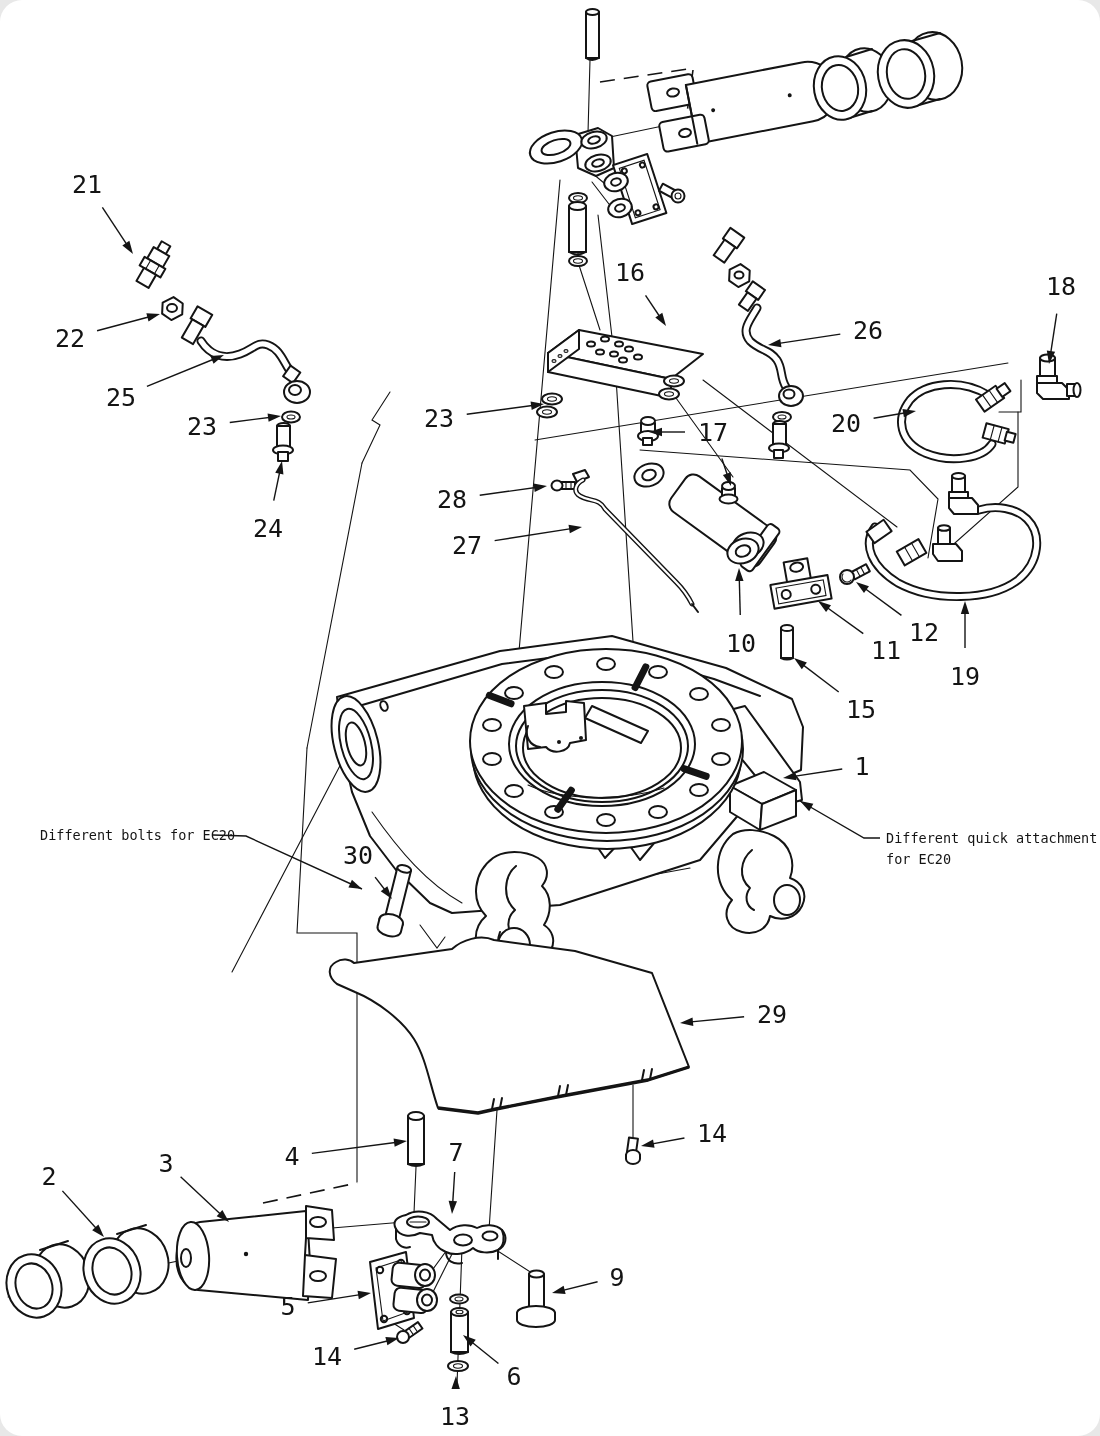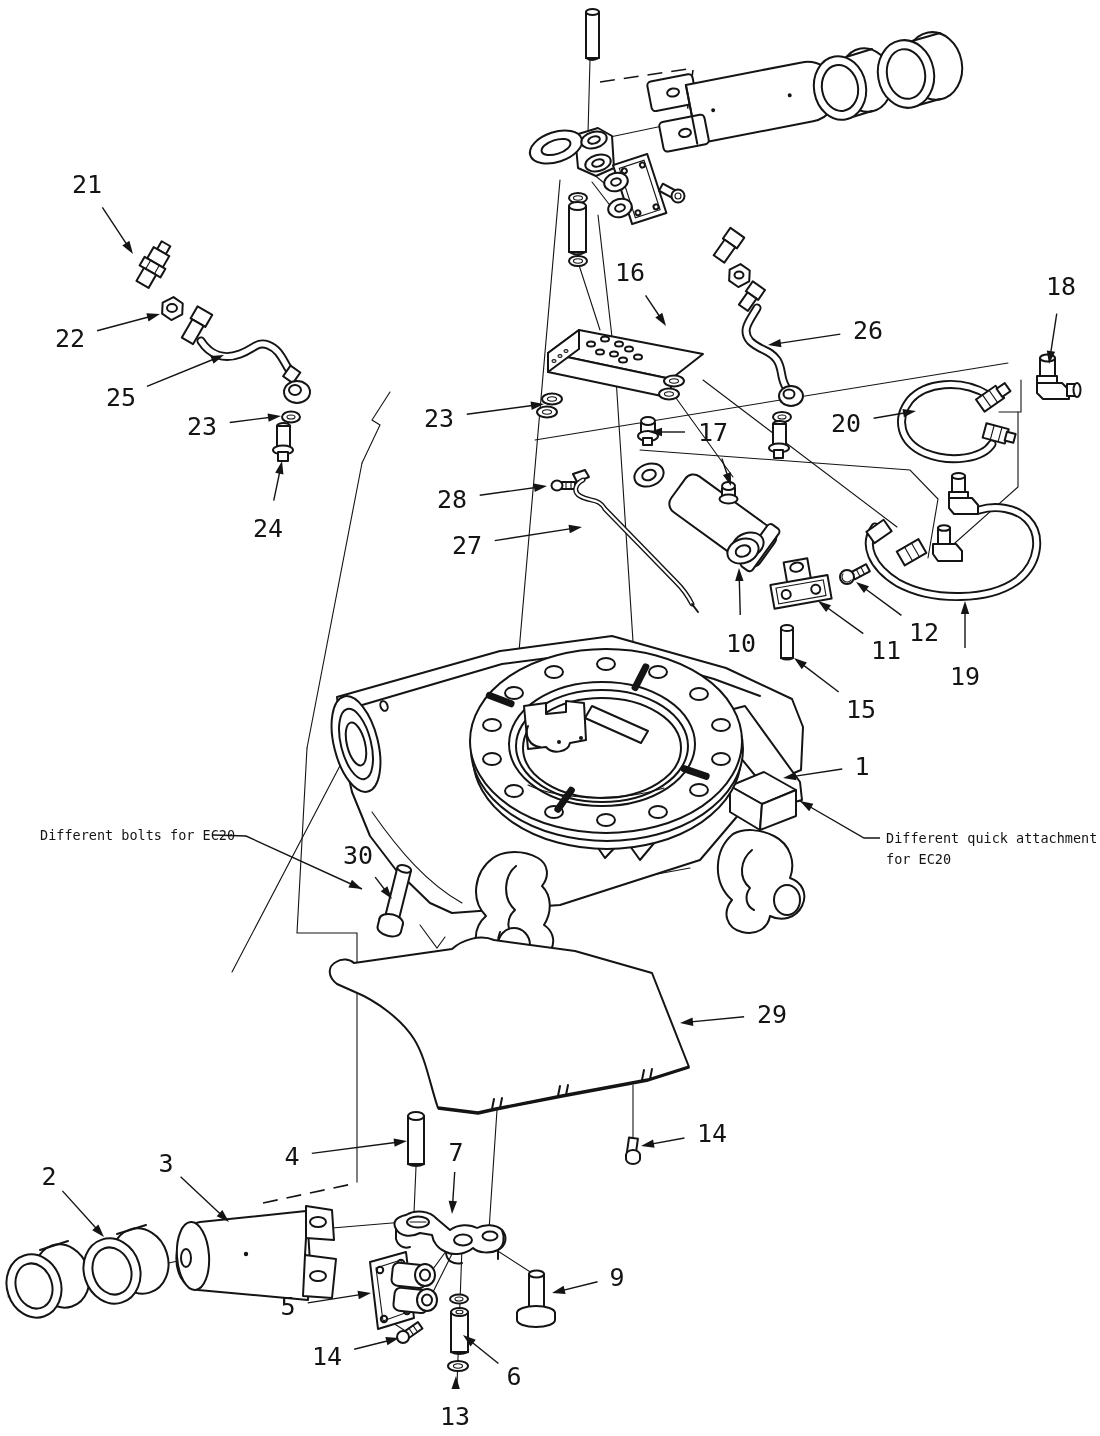--- a/index.html
+++ b/index.html
@@ -1,17 +1,17 @@
 <!DOCTYPE html>
 <html><head>
 <meta charset="utf-8">
 <style>
   html,body{margin:0;padding:0;background:#e8e8e8;}
   .stage{position:relative;width:1100px;height:1436px;background:#fff;margin:0 auto;
-         font-family:"DejaVu Sans Mono", monospace;}
+         font-family:"DejaVu Sans Mono", monospace;border-radius:22px;}
   svg{position:absolute;left:0;top:0;}
   
   .ln   {fill:none;stroke:#141414;stroke-width:2;stroke-linejoin:round;stroke-linecap:round;}
   .fw   {fill:#ffffff;stroke:#141414;stroke-width:2;stroke-linejoin:round;stroke-linecap:round;}
   .fb   {fill:#141414;stroke:none;}
   .thin {fill:none;stroke:#141414;stroke-width:1.1;stroke-linecap:round;}
   .thk  {fill:none;stroke:#141414;stroke-width:3.4;stroke-linejoin:round;}
   .dash {fill:none;stroke:#141414;stroke-width:1.6;stroke-dasharray:15 9;}
   .tubeO{fill:none;stroke:#141414;stroke-width:9;stroke-linecap:round;}
   .tubeI{fill:none;stroke:#ffffff;stroke-width:5.2;stroke-linecap:round;}

